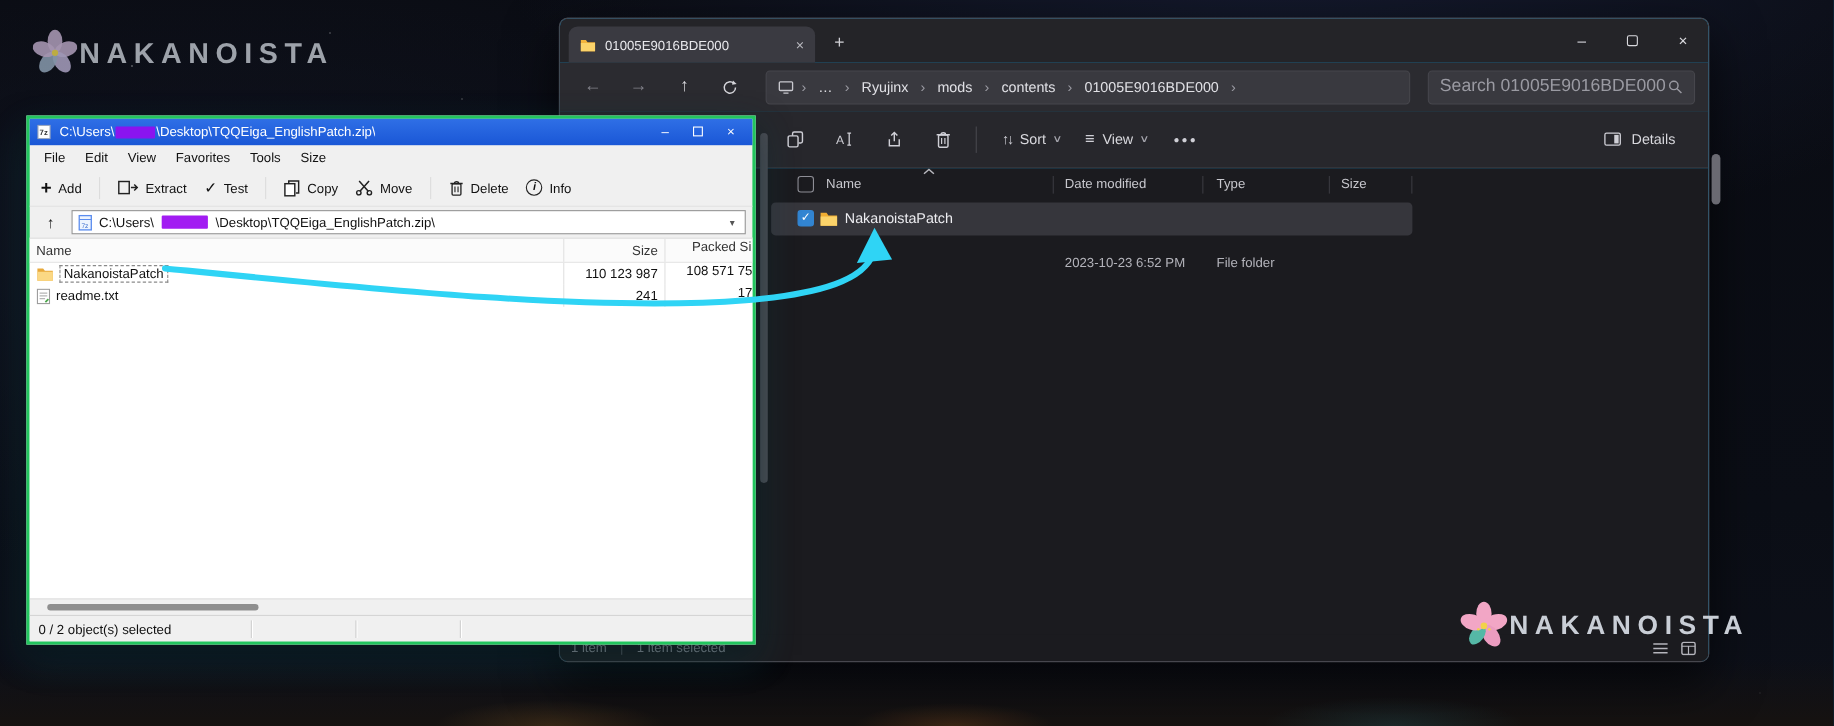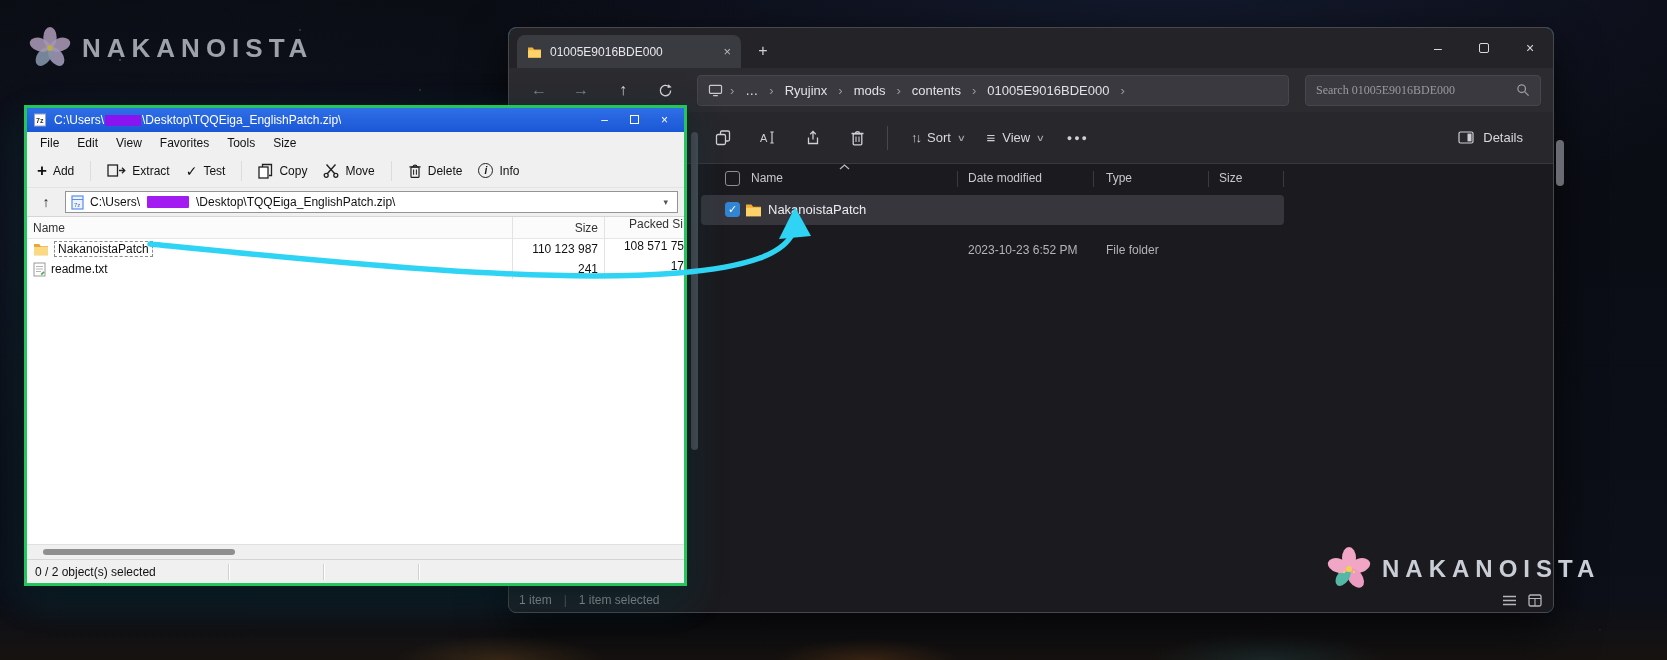--- a/index.html
+++ b/index.html
@@ -33,29 +33,29 @@
     background:
       radial-gradient(150px 34px at 30% 100%, rgba(255,170,60,.14), transparent 70%),
       radial-gradient(130px 30px at 52% 100%, rgba(255,140,40,.16), transparent 70%),
       radial-gradient(170px 38px at 76% 100%, rgba(70,200,220,.12), transparent 70%),
       linear-gradient(180deg, transparent, #161210);
   }
   .edge-pill { position: absolute; left: 1556px; top: 140px; width: 8px; height: 46px;
     background: #6a6a72; border-radius: 4px; z-index: 2; }
 
   
-  .brand { position: absolute; display: flex; align-items: center; gap: 10px; z-index: 4; }
+  .brand { position: absolute; display: flex; align-items: center; z-index: 4; }
   .brand-text { font-size: 26px; font-weight: 600; letter-spacing: 6px; color: #c2c7cf; }
   .brand-tl { left: 28px; top: 26px; opacity: .8; }
   .brand-br { left: 1326px; top: 546px; }
   .brand-br .brand-text { font-size: 24px; color: #c9ced6; }
 
   
   .explorer {
-    position: absolute; left: 508px; top: 27px; width: 1046px; height: 586px;
+    position: absolute; left: 508px; top: 16px; width: 1046px; height: 586px;
     background: #0ea5e9; border: 1px solid #47474e; border-radius: 8px;
     box-shadow: 0 18px 46px rgba(0,0,0,.65); z-index: 1; overflow: hidden;
     color: #e4e4e8; font-size: 13px;
   }
   .x-tabbar { position: absolute; top: 0; left: 0; right: 0; height: 40px;
     background: #242428; display: flex; align-items: flex-end; }
   .x-tab { margin-left: 8px; height: 33px; width: 224px; background: #3a3a41;
     border-radius: 8px 8px 0 0; display: flex; align-items: center; gap: 8px;
     padding: 0 10px; font-size: 12px; color: #e8e8ec; }
   .x-tab-close { margin-left: auto; color: #b8b8be; font-size: 13px; }
@@ -73,21 +73,21 @@
   .x-navbtn.dim { color: #808088; }
   .x-breadcrumb { margin-left: 8px; width: 592px; height: 31px; background: #39393f;
     border: 1px solid #46464c; border-radius: 4px; display: flex; align-items: center;
     padding: 0 10px; gap: 2px; font-size: 13px; color: #e0e0e5; }
   .x-chev { color: #9a9aa2; font-size: 13px; padding: 0 5px; }
   .x-crumb { padding: 0 4px; white-space: nowrap; }
   .x-search { margin-left: 10px; flex: 1; height: 31px; background: #39393f;
     border: 1px solid #46464c; border-radius: 4px; display: flex; align-items: center;
     padding: 0 10px; }
   .x-search input { flex: 1; background: transparent; border: none; outline: none;
-    color: #d5d5da; font-size: 12px; font-family: Liberation Serif, serif; }
+    color: #d5d5da; font-size: 16px; font-family: Liberation Sans, sans-serif; }
   .x-search input::placeholder { color: #9a9aa2; }
 
   .x-toolbar { position: absolute; top: 84px; left: 0; right: 0; height: 52px;
     background: #27272c; border-bottom: 1px solid #38383e;
     display: flex; align-items: center; padding-left: 196px; }
   .x-tools { display: flex; gap: 10px; }
   .x-tbtn { width: 35px; height: 34px; display: flex; align-items: center;
     justify-content: center; border-radius: 4px; color: #cfcfd6; }
   .x-sep { width: 1px; height: 24px; background: #47474e; margin: 0 12px; }
   .x-ddbtn { display: flex; align-items: center; gap: 7px; padding: 0 11px; height: 34px;

